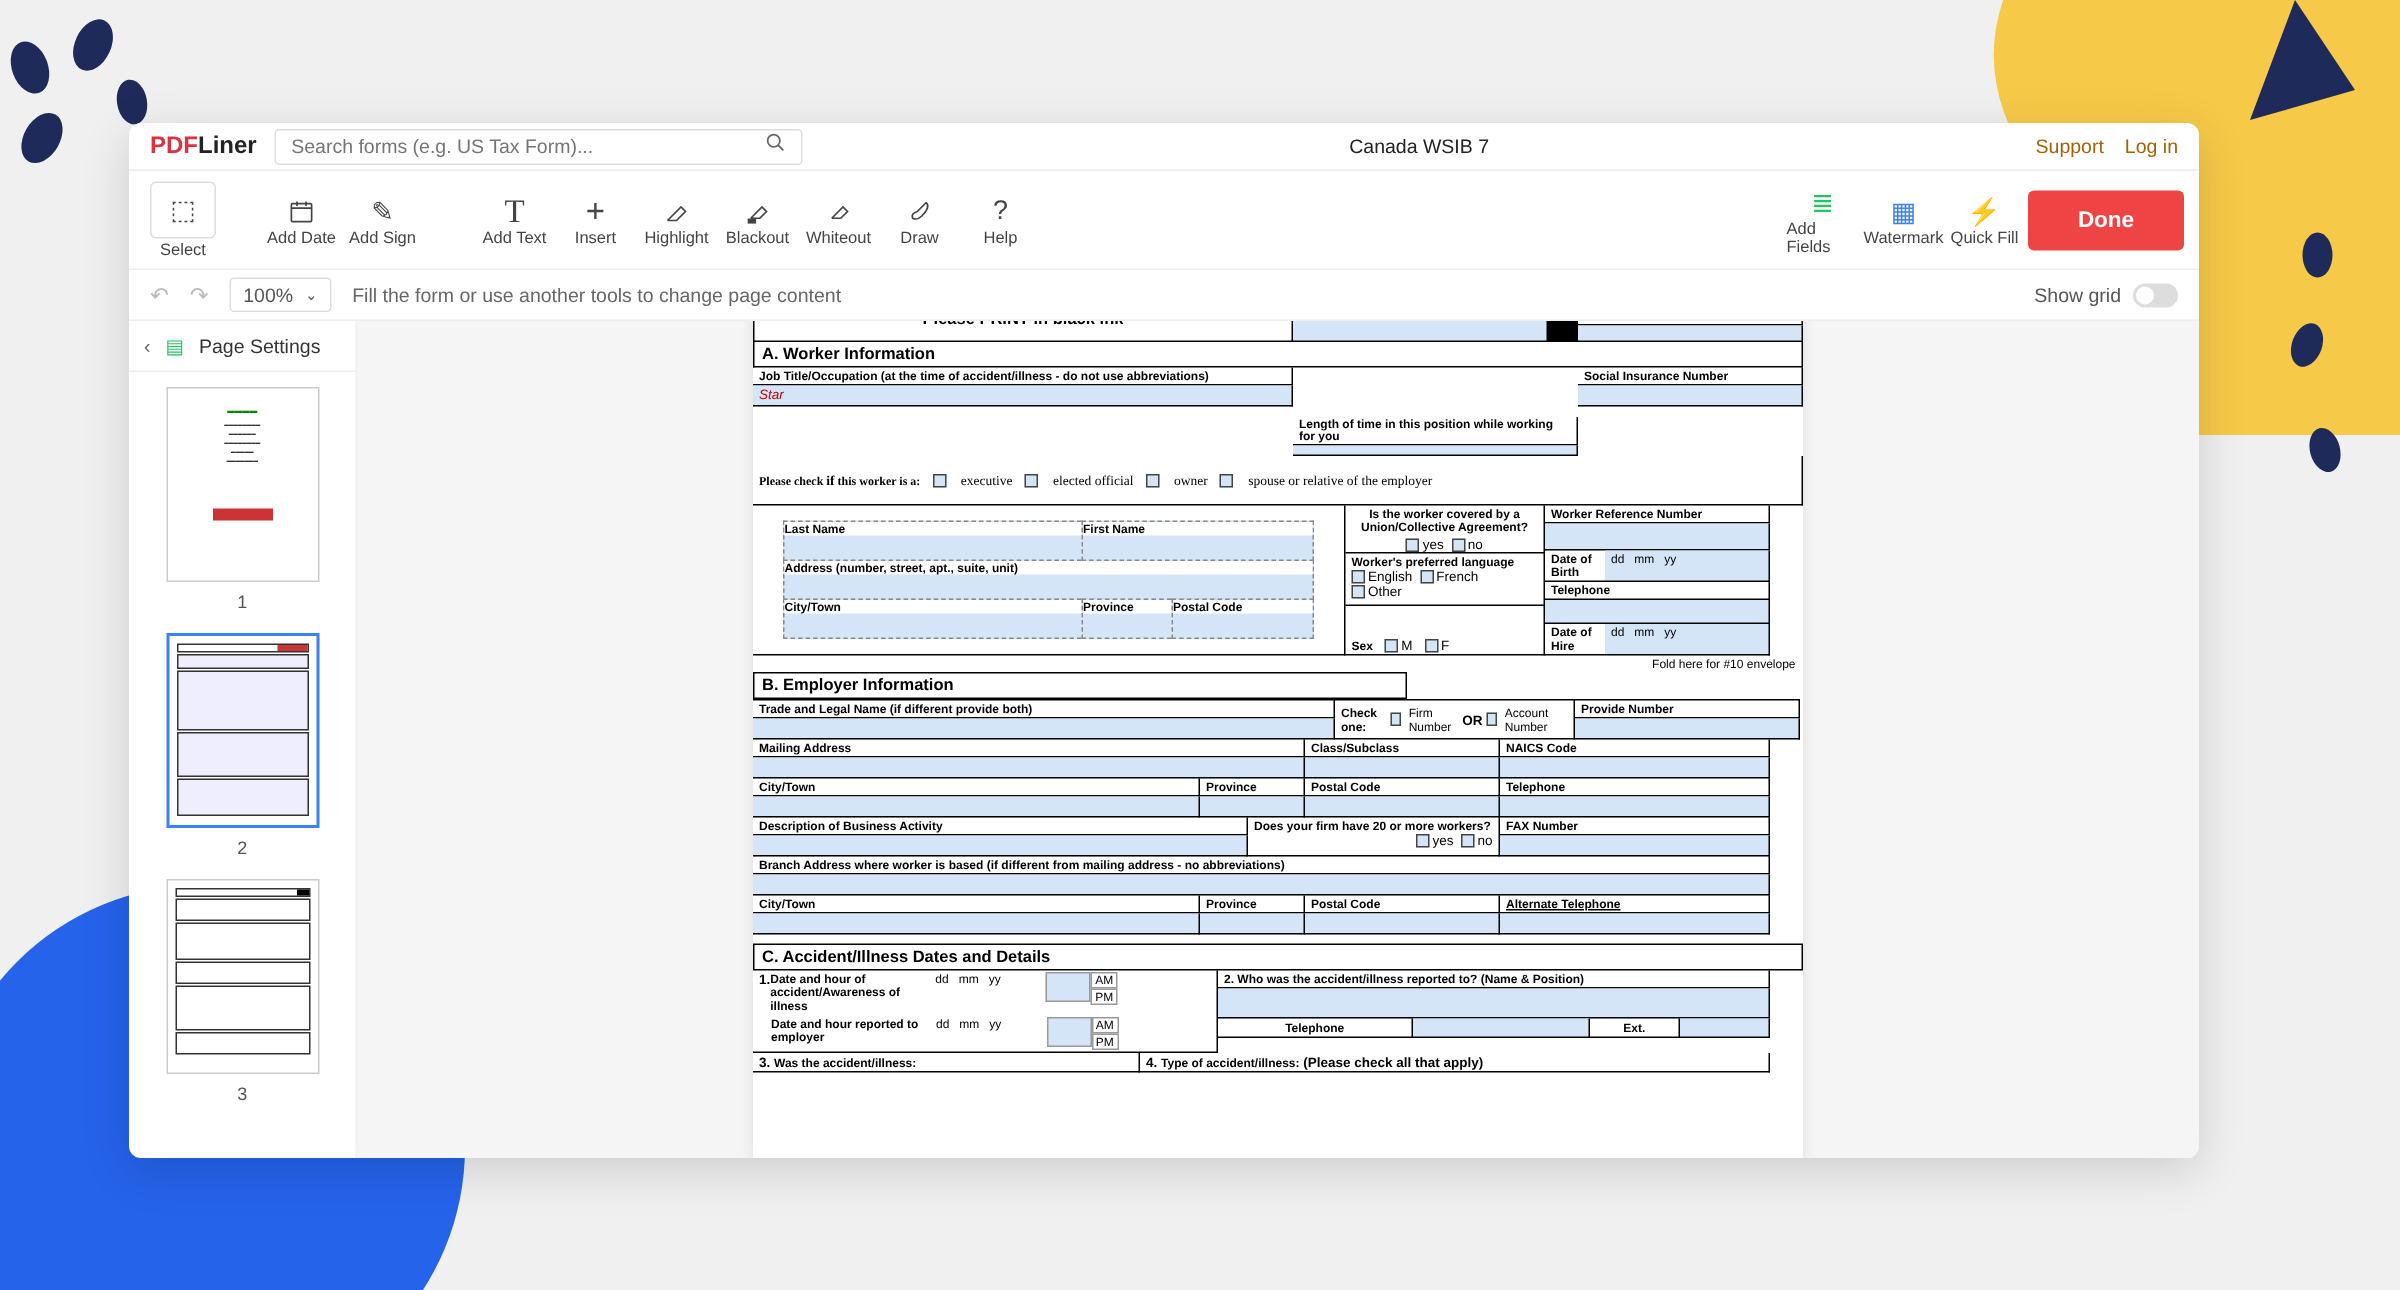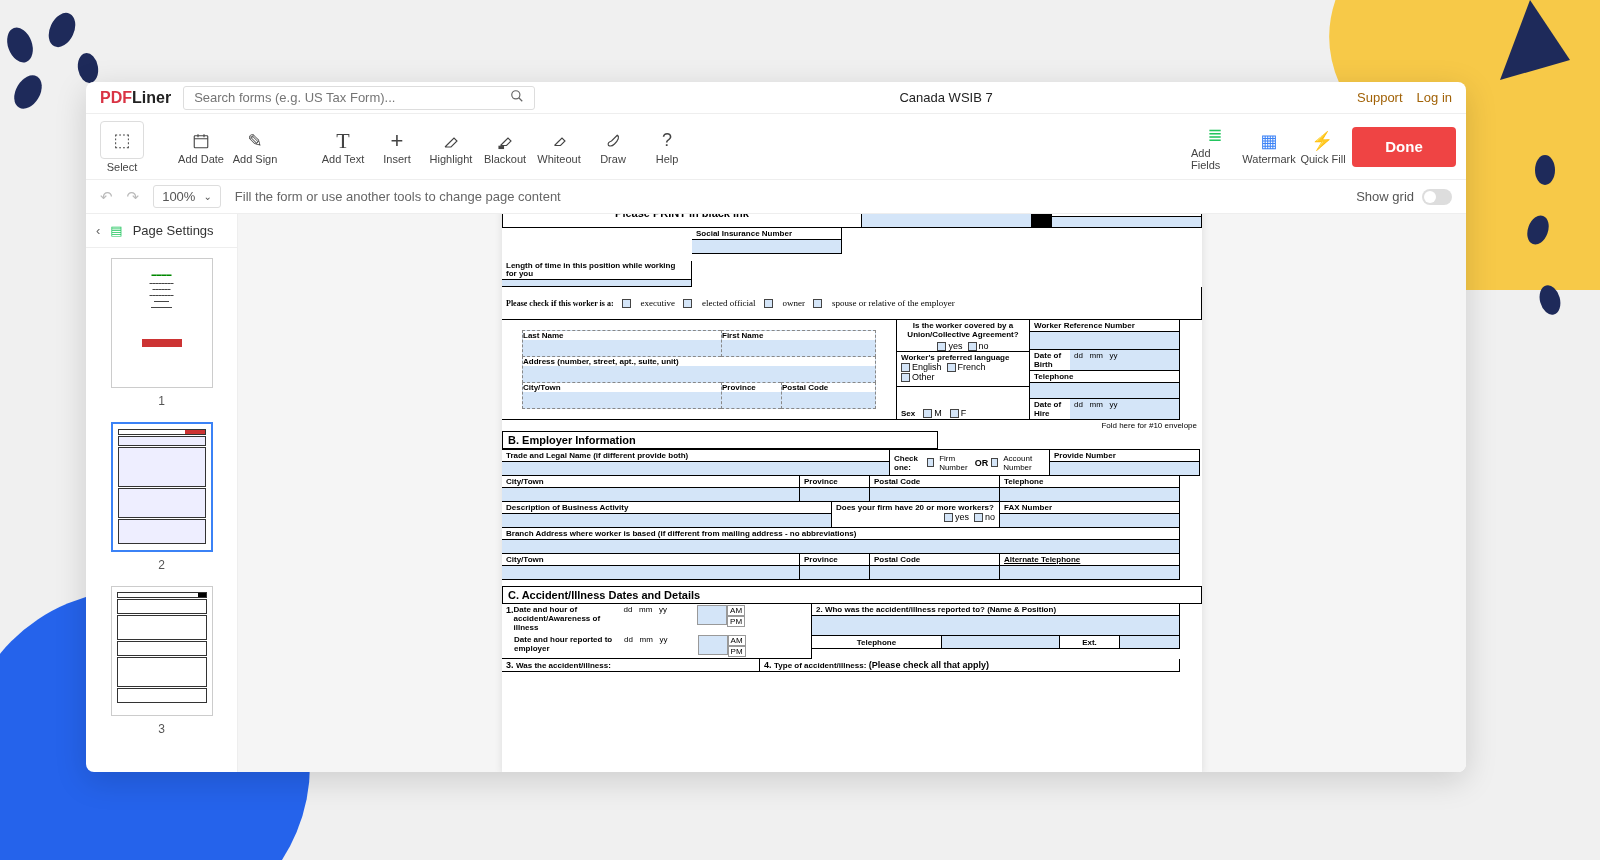--- a/index.html
+++ b/index.html
@@ -339,22 +339,27 @@
         <div class="fc">
           <div class="form-hdr" style="flex:1;">Please PRINT in black ink</div>
           <div class="form-cell fill-blue" style="width:170px;border-top:1px solid #000;"></div>
           <div class="form-cell" style="width:20px;background:#000;border-top:1px solid #000;"></div>
           <div class="col" style="width:150px;">
             <div class="form-cell small-lbl" style="border-top:1px solid #000;">Claim Number</div>
             <div class="form-cell fill-blue" style="height:11px;"></div>
           </div>
         </div>
 
-
-        <div class="fc">
+        <div class="sec-title">A. Worker Information</div>
+
+        <div class="fc">
+          <div class="col" style="flex:1;">
+            <div class="form-cell small-lbl">Job Title/Occupation (at the time of accident/illness - do not use abbreviations)</div>
+            <div class="form-cell fill-blue" style="height:14px;"><span style="color:#c00;font-style:italic;">Star</span></div>
+          </div>
           <div class="col" style="width:190px;">
             <div class="form-cell small-lbl" style="line-height:1;margin-top:33px;">Length of time in this position while working for you</div>
             <div class="form-cell fill-blue" style="height:7px;"></div>
           </div>
           <div class="col" style="width:150px;">
             <div class="form-cell small-lbl">Social Insurance Number</div>
             <div class="form-cell fill-blue" style="height:14px;"></div>
           </div>
         </div>
 
@@ -454,20 +459,34 @@
               <b>OR</b>
               <span class="cb"></span>
               <span style="font-size:8px;">Account Number</span>
             </div>
           <div class="col" style="width:150px;">
               <div class="form-cell small-lbl" style="border-top:1px solid #000;">Provide Number</div>
               <div class="form-cell fill-blue" style="height:14px;"></div>
             </div>
         </div>
 
+        <div class="fc">
+          <div class="col" style="width:368px;">
+              <div class="form-cell small-lbl">Mailing Address</div>
+              <div class="form-cell fill-blue" style="height:14px;"></div>
+            </div>
+          <div class="col" style="width:130px;">
+              <div class="form-cell small-lbl">Class/Subclass</div>
+              <div class="form-cell fill-blue" style="height:14px;"></div>
+            </div>
+          <div class="col" style="width:180px;">
+              <div class="form-cell small-lbl">NAICS Code</div>
+              <div class="form-cell fill-blue" style="height:14px;"></div>
+            </div>
+        </div>
 
         <div class="fc">
           <div class="col" style="width:298px;">
               <div class="form-cell small-lbl">City/Town</div>
               <div class="form-cell fill-blue" style="height:14px;"></div>
             </div>
           <div class="col" style="width:70px;">
               <div class="form-cell small-lbl">Province</div>
               <div class="form-cell fill-blue" style="height:14px;"></div>
             </div>

